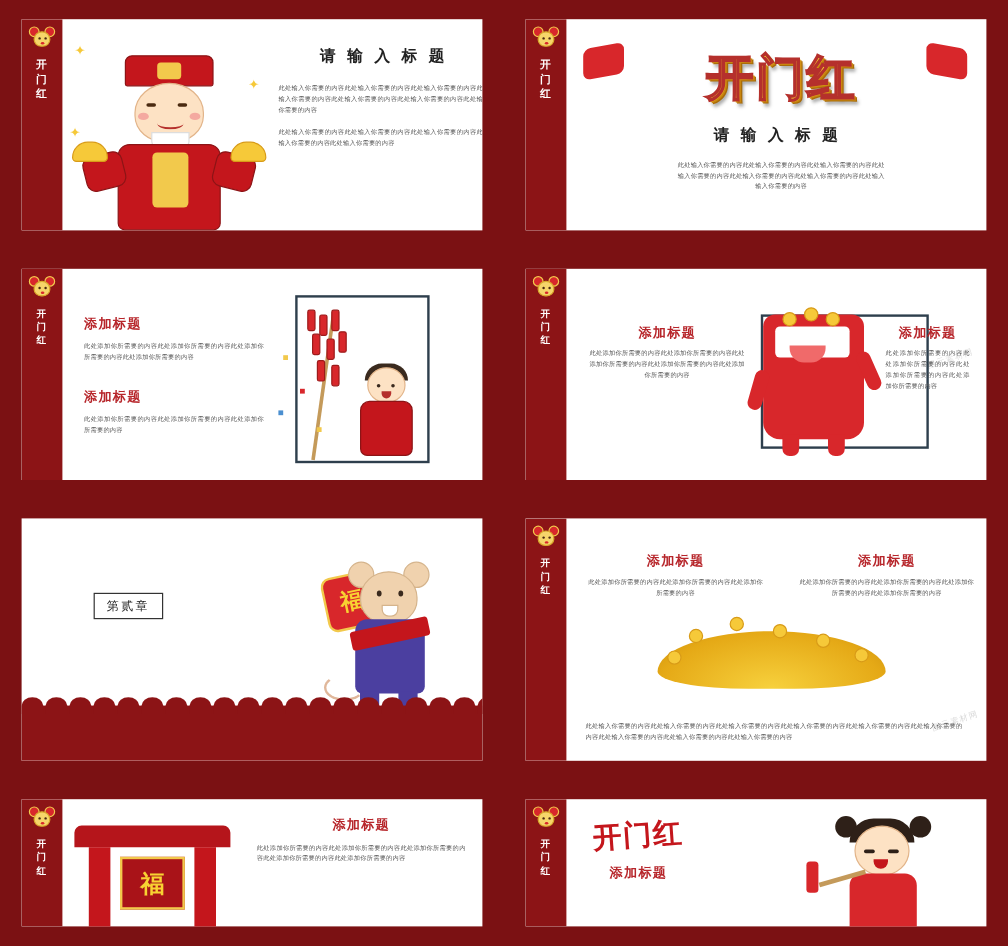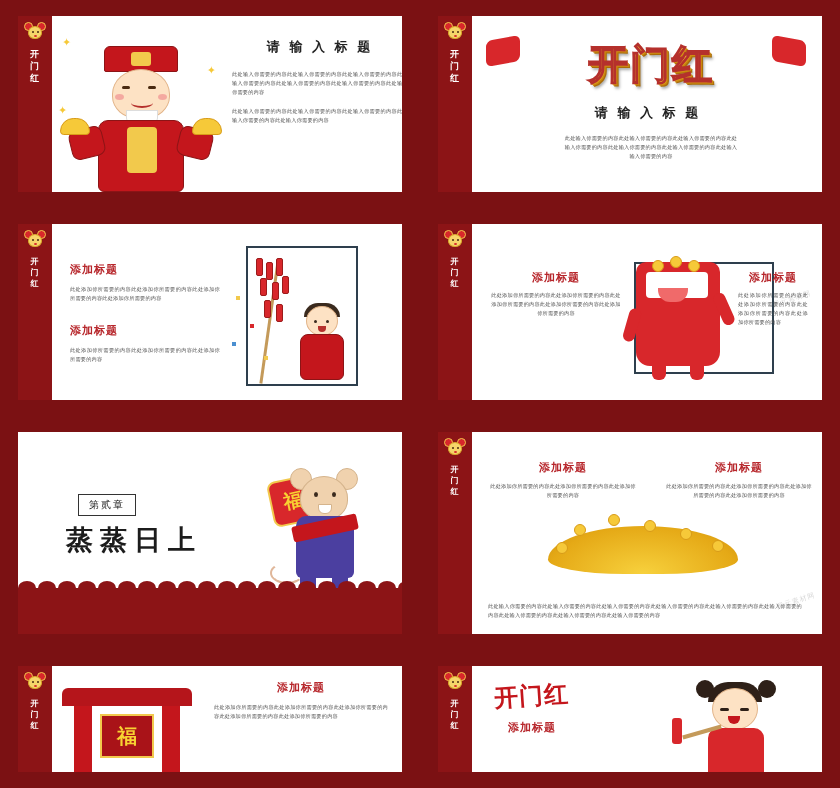--- a/index.html
+++ b/index.html
@@ -572,21 +572,20 @@
         <div class="body-cn">此处添加你所需要的内容此处添加你所需要的内容此处添加你所需要的内容此处添加你所需要的内容</div>
       </div>
 
       <div class="watermark2">图元素材网</div>
     </div>
   </div>
 
   <div class="cell">
     <div class="slide">
       <div class="s5-chapter">第贰章</div>
-      <div class="s5-big">蒸蒸日上</div>
 
       <div class="rat">
         <div class="fu-lantern">福</div>
         <div class="rear l"></div>
           <div class="rear r"></div>
         <div class="rhead"></div>
         <div class="reye l"></div>
           <div class="reye r"></div>
         <div class="rmouth"></div>
         <div class="rbody"></div>

